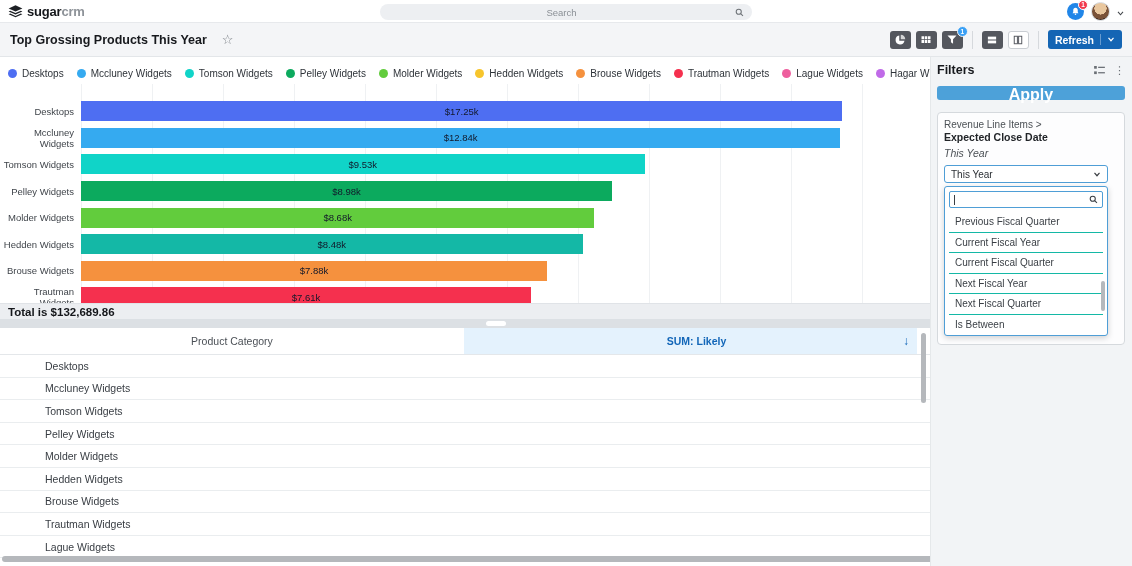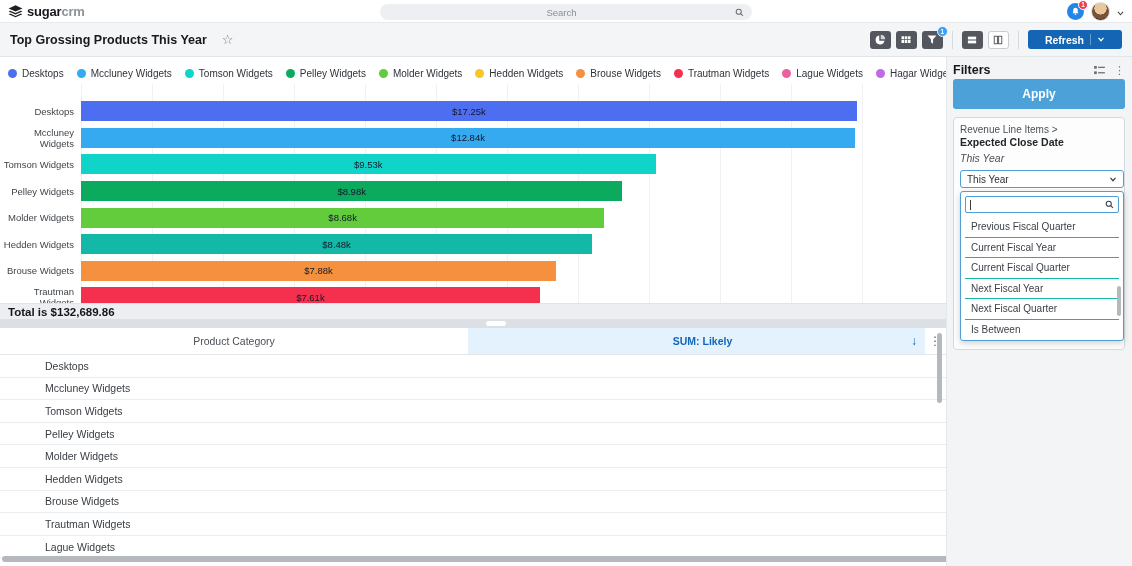--- a/index.html
+++ b/index.html
@@ -27,21 +27,21 @@
   
   .titlebar { height:34px; background:#f4f5f7; border-bottom:1px solid #e3e6e9; display:flex; align-items:center; padding:0 10px; }
   .page-title { font-size:12.5px; font-weight:700; color:#17191d; }
   .star-icon { margin-left:15px; font-size:13px; color:#7d8288; line-height:1; cursor:pointer; }
   .toolbar { margin-left:auto; display:flex; align-items:center; gap:5px; }
   .tbtn { width:21px; height:18px; background:#54575e; border-radius:3px; display:flex; align-items:center; justify-content:center; position:relative; cursor:pointer; }
   .tbtn svg { width:12px; height:12px; }
   .tbtn.light { background:#fff; border:1px solid #c9cdd2; }
   .t-badge { position:absolute; top:-5px; right:-5px; min-width:11px; height:11px; border-radius:6px; background:#3aa0f5; border:1px solid #f4f5f7; color:#fff; font-size:6.5px; font-weight:700; display:flex; align-items:center; justify-content:center; }
   .tb-divider { width:1px; height:18px; background:#d6d9dd; margin:0 4px; }
-  .refresh-btn { height:19px; background:#1465b4; border-radius:3px; color:#fff; font-size:10.5px; font-weight:700; display:flex; align-items:center; padding:0 17px; cursor:pointer; }
+  .refresh-btn { height:19px; background:#1465b4; border-radius:3px; color:#fff; font-size:10.5px; font-weight:700; display:flex; align-items:center; padding:0 7px; cursor:pointer; }
   .refresh-btn .rsep { width:1px; height:11px; background:rgba(255,255,255,.35); margin:0 6px; }
   .refresh-btn svg { width:8px; height:5px; stroke:#fff; }
 
   
   .content { display:flex; height:509px; }
   .main { width:990px; background:#fff; position:relative; overflow:hidden; box-shadow:1px 0 0 #e5e8ea; }
 
   .legend-bar { padding:10px 22px 0 8px; display:flex; align-items:center; height:22px; }
   .legend-item { display:flex; align-items:center; margin-right:13px; cursor:pointer; }
   .legend-dot { width:9px; height:9px; border-radius:50%; margin-right:5px; flex:none; }
@@ -71,22 +71,22 @@
   .vscroll { position:absolute; right:4px; top:276px; width:5px; height:70px; background:#b5b8bc; border-radius:3px; cursor:pointer; }
   .hscroll { position:absolute; bottom:4px; left:2px; width:968px; height:6px; background:#b5b8bc; border-radius:3px; cursor:pointer; }
 
   
   .filters { flex:1; padding:4px 7px 0 7px; }
   .fhead { display:flex; align-items:center; height:18px; }
   .fhead-title { font-size:12.5px; font-weight:700; color:#17191d; }
   .fhead-icons { margin-left:auto; display:flex; align-items:center; gap:9px; color:#6b7076; }
   .fhead-icons svg { width:11px; height:9px; }
   .kebab { font-size:11px; line-height:1; color:#6b7076; cursor:pointer; }
-  .apply-btn { height:30px; width:100%; background:#4da1d9; border:none; border-radius:3px; color:#fff; font-size:12px; font-weight:700; cursor:pointer; font-family:"Liberation Sans",sans-serif; }
-  .fcard { margin-top:8px; background:#fdfdfe; border:1px solid #d5d9dd; border-radius:4px; padding:6px 0 8px 6px; }
+  .apply-btn { margin-top:7px; height:14px; width:100%; background:#4da1d9; border:none; border-radius:3px; color:#fff; font-size:16px; font-weight:700; cursor:pointer; font-family:"Liberation Sans",sans-serif; }
+  .fcard { margin-top:8px; background:#fdfdfe; border:1px solid #d5d9dd; border-radius:4px; padding:6px 16px 8px 6px; }
   .fpath { font-size:10px; color:#4c5156; }
   .fname { font-size:10.5px; font-weight:700; color:#222529; margin-top:1px; }
   .fval { font-size:10.5px; font-style:italic; color:#4c5156; margin-top:4px; }
   .fselect { margin-top:6px; height:18px; border:1.5px solid #4f9ed6; border-radius:3px; background:#fff; display:flex; align-items:center; padding:0 6px; font-size:10px; color:#2b2f34; cursor:pointer; }
   .fselect svg { margin-left:auto; width:8px; height:5px; stroke:#3a3e43; }
   .fdrop { margin-top:3px; border:1.5px solid #4f9ed6; border-radius:3px; background:#fff; box-shadow:0 2px 6px rgba(0,0,0,.18); padding:4px 4px 0 4px; position:relative; }
   .fsearch { height:17px; border:1.5px solid #4f9ed6; border-radius:2px; display:flex; align-items:center; padding:0 4px; }
   .fsearch input { flex:1; border:none; outline:none; background:transparent; font-size:10px; color:#2b2f34; font-family:"Liberation Sans",sans-serif; min-width:0; }
   .caret { width:1px; height:10px; background:#3a3e43; margin-right:2px; }
   .fsearch svg { width:9px; height:9px; stroke:#3a3e43; flex:none; }

